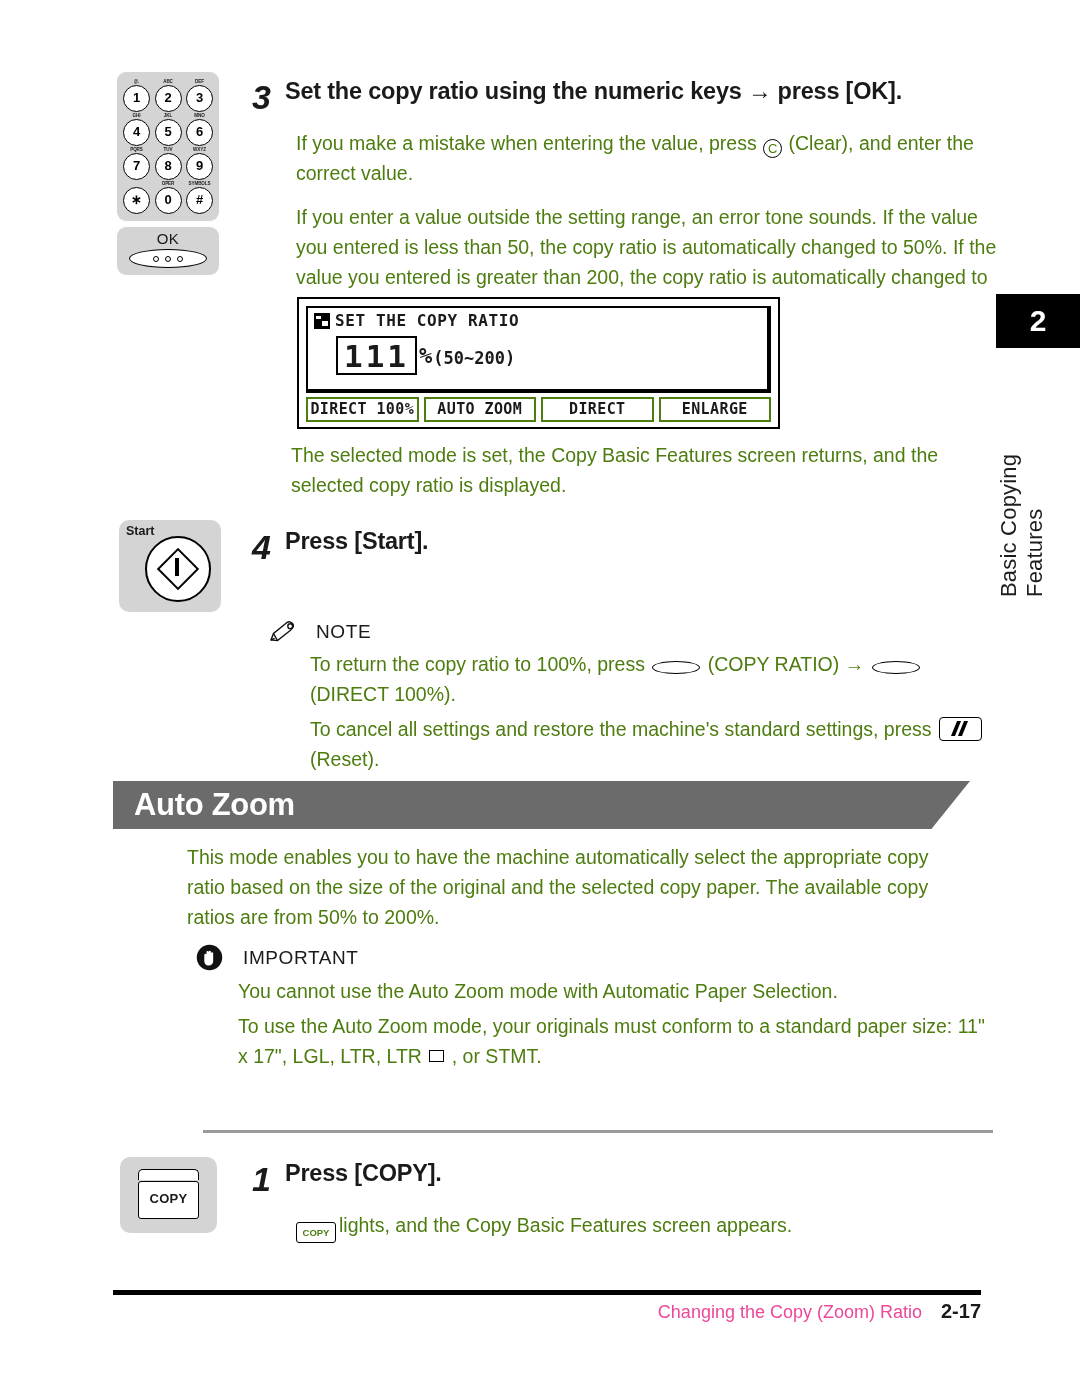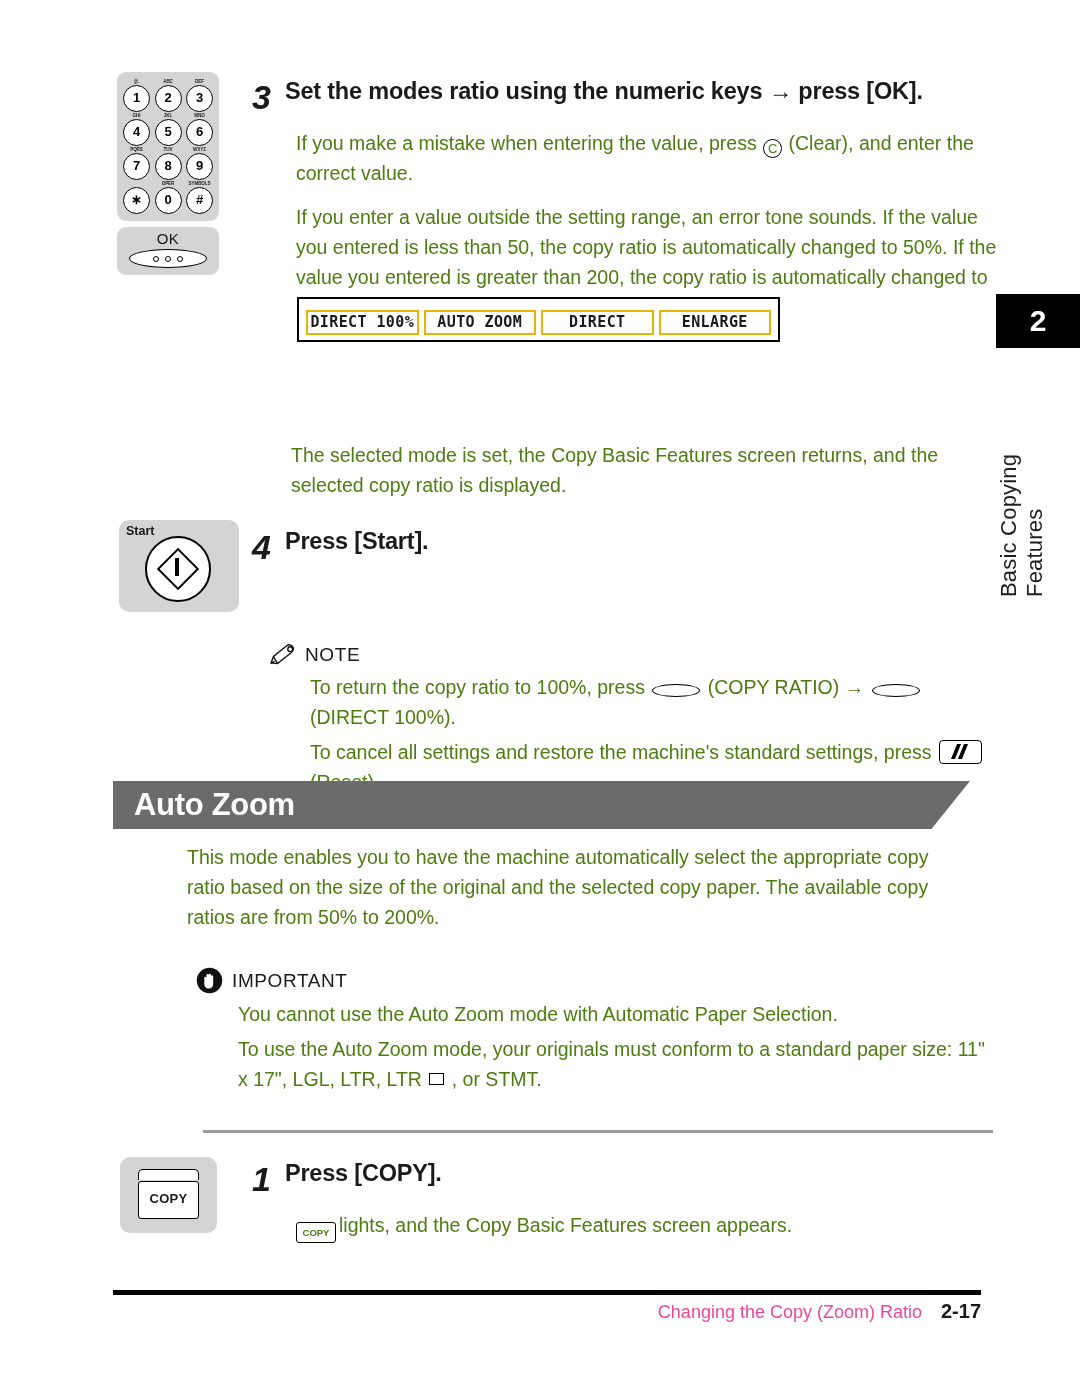--- a/index.html
+++ b/index.html
@@ -244,40 +244,40 @@
     margin-left: 1px;
     margin-top: 4px;
   }
   #lcd-softkeys {
     display: flex;
     gap: 5px;
     margin-top: 4px;
   }
   .lcd-key {
     flex: 1;
-    border: 2px solid #eab308;
+    border: 2px solid #4d7c0f;
     text-align: center;
     font-size: 15px;
     line-height: 21px;
     letter-spacing: 0.4px;
     background: #fff;
   }
 
   
   #after-lcd-text {
     position: absolute;
     left: 291px;
     top: 440px;
     width: 700px;
   }
   #start-graphic {
     position: absolute;
     left: 119px;
     top: 520px;
-    width: 120px;
+    width: 102px;
     height: 92px;
     background: #d4d4d4;
     border-radius: 10px;
   }
   #start-label {
     position: absolute;
     left: 7px;
     top: 4px;
     font-size: 12.5px;
     font-weight: bold;
@@ -320,22 +320,21 @@
   
   #note-block {
     position: absolute;
     left: 268px;
     top: 620px;
     width: 730px;
   }
   .callout-head-row {
     display: flex;
     align-items: center;
-    gap: 9px;
-    margin-top: 23px;
+    gap: 20px;
   }
   .callout-title {
     font-size: 19px;
     letter-spacing: 0.6px;
   }
   .callout-body {
     margin-left: 42px;
     margin-top: 4px;
   }
   .callout-body .line { margin-top: 5px; }
@@ -619,32 +618,43 @@
       <span class="ok-dot"></span>
       <span class="ok-dot"></span>
       <span class="ok-dot"></span>
     </div>
   </div>
 </div>
 
 <div id="step3">
   <div class="step-head-row">
     <span class="step-num">3</span>
-    <span class="bold-head">Set the modes ratio using the numeric keys → press [OK].</span>
+    <span class="bold-head">Set the copy ratio using the numeric keys → press [OK].</span>
   </div>
   <div class="body-text para" style="margin-left:44px;">
     <span>If you make a mistake when entering the value, press</span>
     <span class="c-key">C</span>
     <span>(Clear), and enter the correct value.</span>
   </div>
   <div class="body-text para" style="margin-left:44px;">If you enter a value outside the setting range, an error tone sounds. If the value you entered is less than 50, the copy ratio is automatically changed to 50%. If the value you entered is greater than 200, the copy ratio is automatically changed to 200%. Enter a value within the setting range.</div>
 </div>
 
 <div id="lcd-wrap">
   <div id="lcd-outer">
+    <div id="lcd-screen">
+      <div id="lcd-title-row">
+        <span id="lcd-mode-icon"></span>
+        <span id="lcd-title" class="lcd-font">SET THE COPY RATIO</span>
+      </div>
+      <div id="lcd-value-row">
+        <span id="lcd-value-box" class="lcd-font">111</span>
+        <span id="lcd-pct" class="lcd-font">%</span>
+        <span id="lcd-range" class="lcd-font">(50~200)</span>
+      </div>
+    </div>
     <div id="lcd-softkeys">
       <div class="lcd-key lcd-font">DIRECT 100%</div>
       <div class="lcd-key lcd-font">AUTO ZOOM</div>
       <div class="lcd-key lcd-font">DIRECT</div>
       <div class="lcd-key lcd-font">ENLARGE</div>
     </div>
   </div>
 </div>
 
 <div id="after-lcd-text" class="body-text">The selected mode is set, the Copy Basic Features screen returns, and the selected copy ratio is displayed.</div>

